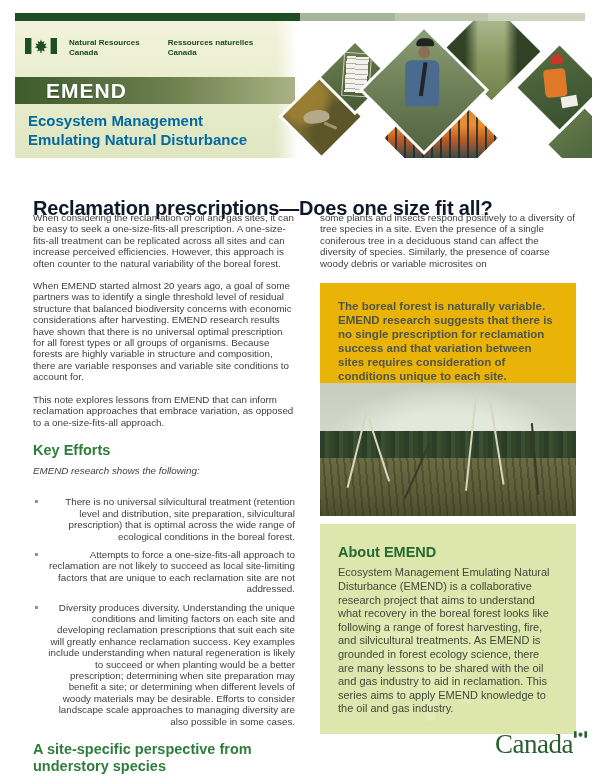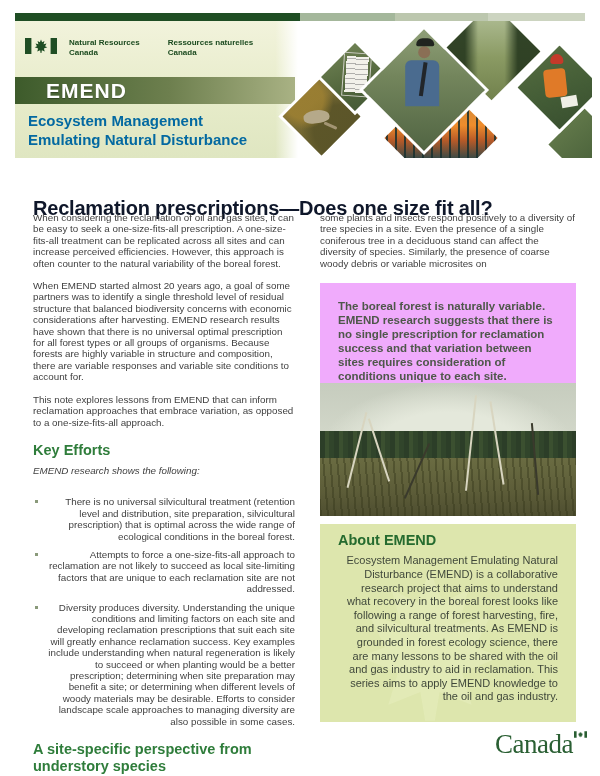--- a/index.html
+++ b/index.html
@@ -74,41 +74,41 @@
   .col{position:absolute;top:212px;font-size:9.8px;line-height:11.4px;}
   .col-left{left:33px;width:262px;}
   .col-right{left:320px;width:256px;}
   .col p{margin:0 0 11px 0;}
   .sec-h{font-size:14.5px;line-height:17px;font-weight:bold;color:#2f7d3b;margin:14px 0 6px 0;}
   ul.km{list-style:none;margin:0;padding:0 0 0 12px;}
   ul.km li{position:relative;margin:0 0 7px 0;text-align:right;}
   ul.km li::before{content:"";position:absolute;left:-10px;top:4px;width:3px;height:3px;background:#8a9a7a;}
 
   
-  .callout{margin-top:14px;width:256px;height:233px;background:#f0abfc;position:relative;
+  .callout{margin-top:14px;width:256px;height:233px;background:#eab308;position:relative;
     display:flex;flex-direction:column;}
   .callout-text{position:relative;z-index:2;padding:16px 18px 0 18px;font-size:11.5px;
     line-height:14px;font-weight:bold;color:#4e574a;}
   .callout-photo{position:relative;z-index:1;margin-top:auto;height:150px;overflow:hidden;}
   .cp-sky{position:absolute;left:0;top:0;width:100%;height:42%;
     background:radial-gradient(ellipse at 50% 120%,#e4e8db 0 40%,rgba(228,232,219,0) 70%),
     linear-gradient(180deg,#c6ccbe 0%,#d3d8ca 100%);}
   .cp-trees{position:absolute;left:0;top:36%;width:100%;height:22%;
     background:repeating-linear-gradient(90deg,#2c3e28 0 5px,#3b5030 5px 9px,#31452b 9px 14px);}
   .cp-ground{position:absolute;left:0;top:56%;width:100%;height:44%;
     background:repeating-linear-gradient(85deg,rgba(50,52,24,.4) 0 2px,rgba(0,0,0,0) 2px 7px),
     linear-gradient(180deg,#6a6c42 0%,#5c5c38 60%,#4e4e30 100%);}
   .snag{position:absolute;width:2px;background:#d8d5c0;z-index:3;}
   .snag.dark{background:#3a3a2c;}
 
   
   .about{margin-top:8px;width:256px;background:#dde6ad;position:relative;overflow:hidden;
-    padding:11px 18px 18px 18px;box-sizing:border-box;min-height:192px;}
+    padding:23px 18px 18px 18px;box-sizing:border-box;min-height:192px;}
   .about h3{margin:0 0 8px 0;font-size:14.5px;color:#256b2f;}
-  .about .atext{position:relative;z-index:2;font-size:11px;line-height:13.6px;color:#3f473a;text-align:right;}
+  .about .atext{position:relative;z-index:2;font-size:11px;line-height:13.6px;color:#3f473a;}
   .wm-leaf{position:absolute;left:30px;top:40px;z-index:1;opacity:.5;}
 
   
   .wordmark{position:absolute;left:495px;top:729px;width:92px;height:40px;}
   .wordmark .wm-text{font-family:"Liberation Serif",serif;font-size:27px;color:#2a5f33;letter-spacing:-0.5px;}
   .wm-flag{position:absolute;right:0px;top:2px;}
 </style>
 </head>
 <body>
 

